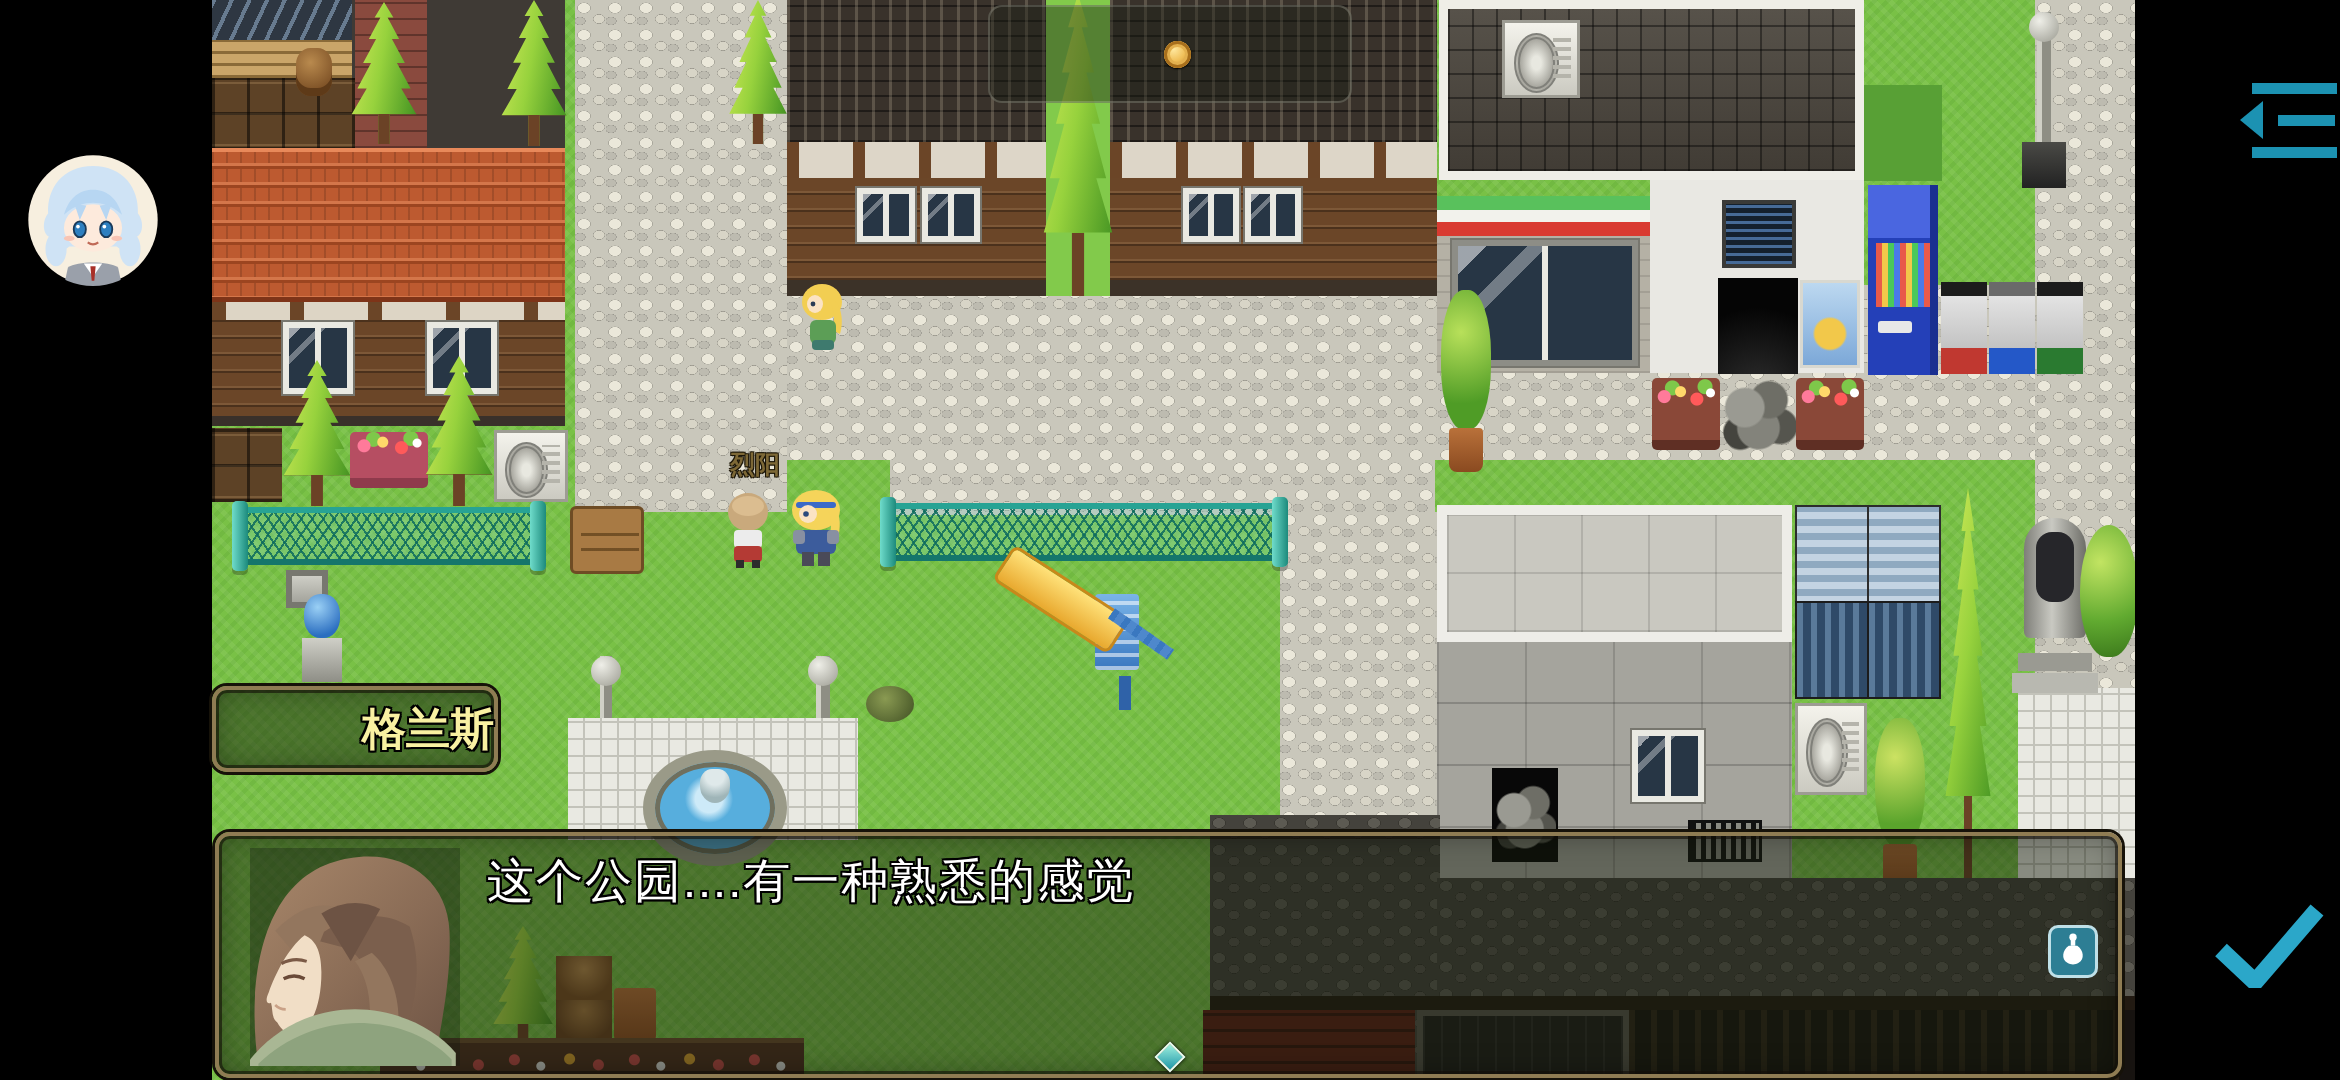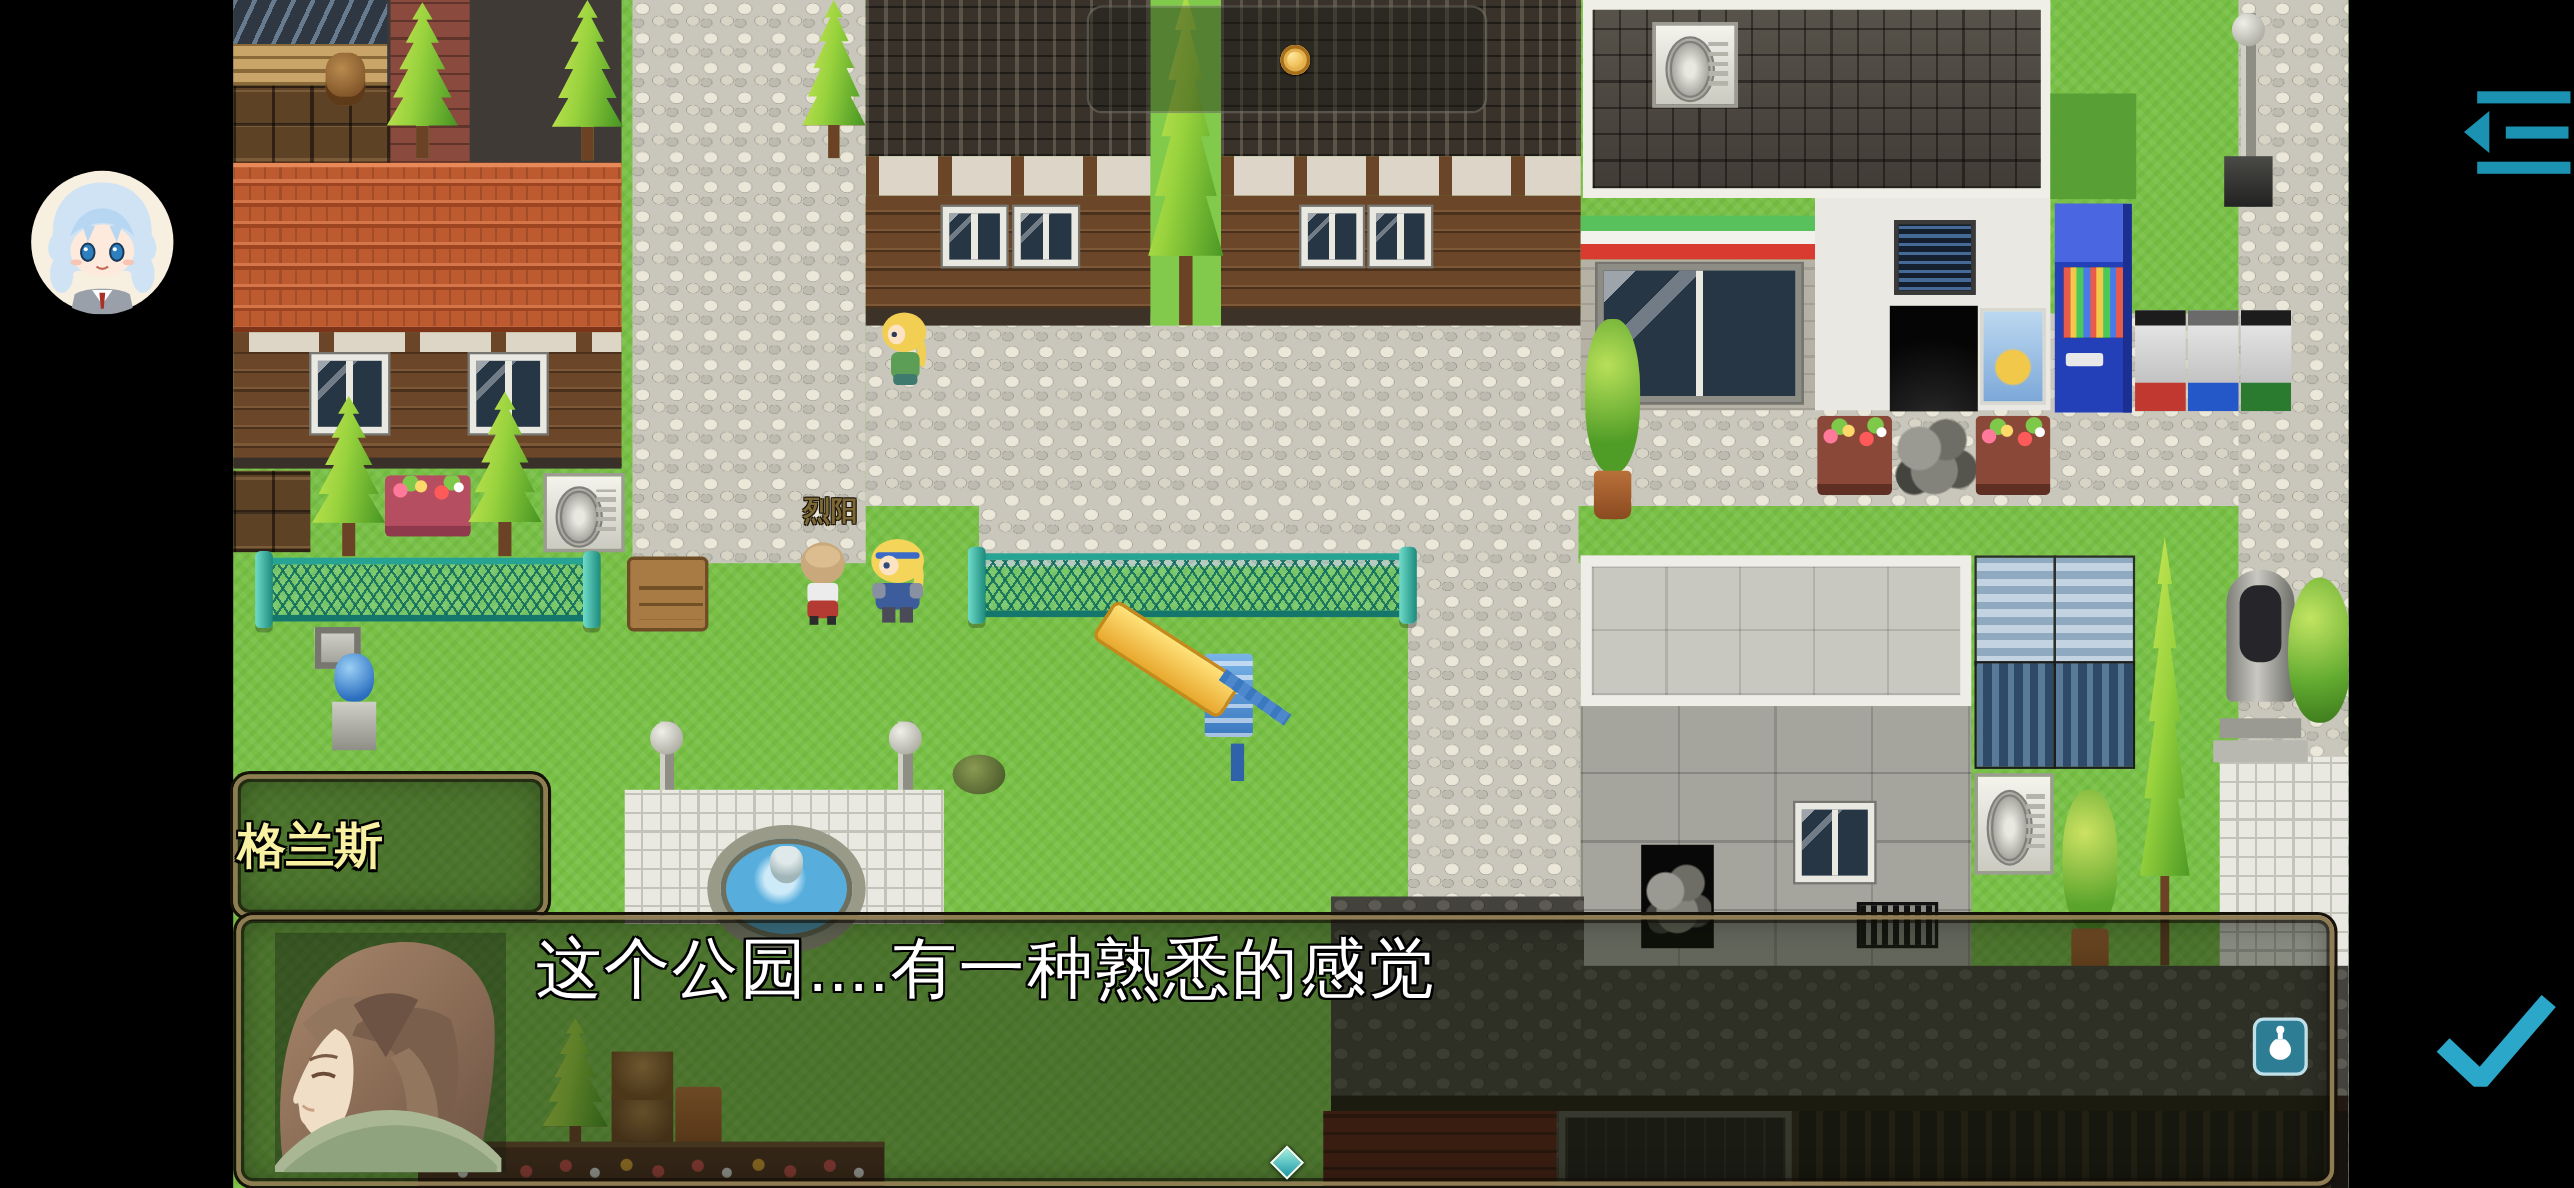--- a/index.html
+++ b/index.html
@@ -326,21 +326,21 @@
     <span>
     <svg width="97" height="79" viewBox="0 0 97 79">
       <rect x="12" y="2" width="85" height="11" fill="#1c92b2"></rect>
       <polygon points="0,39 23,20 23,58" fill="#1c92b2"></polygon>
       <rect x="38" y="34" width="57" height="11" fill="#1c92b2"></rect>
       <rect x="12" y="66" width="85" height="11" fill="#1c92b2"></rect>
     </svg>
     </span>
   </div>
 
-  <div class="abs msgbox" style="left:212px;top:704px;width:286px;height:130px;display:flex;align-items:center;justify-content:flex-start;">
+  <div class="abs msgbox" style="left:212px;top:686px;width:286px;height:86px;display:flex;align-items:center;justify-content:flex-end;">
     <span class="outline-text" style="font-size:44px;color:#f9f1a2;font-weight:bold;">格兰斯</span>
   </div>
 
   <div class="abs msgbox" style="left:215px;top:832px;width:1907px;height:246px;">
     <div class="abs" style="left:31px;top:12px;width:210px;height:218px;overflow:hidden;background:rgba(20,30,16,0.35);">
       <svg width="210" height="218" viewBox="0 0 100 100" preserveAspectRatio="none">
         <defs>
           <linearGradient id="hg" x1="0" y1="0" x2="1" y2="1">
             <stop offset="0" stop-color="#a8876a"></stop>
               <stop offset="0.55" stop-color="#8a6c56"></stop>
@@ -353,21 +353,21 @@
         <path d="M34,30 C44,24 54,24 62,28 L48,52 Z" fill="#6d5344"></path>
         <path d="M26,40 C18,46 12,58 9,66 C7,70 8,72 10,71 C11,74 10,78 13,80 C16,85 20,87 25,84 C31,79 34,69 34,57 C34,47 31,42 26,40 Z" fill="#f1dec6"></path>
         <path d="M16,60 Q21,57.5 26,60" stroke="#6a4a38" stroke-width="1.6" fill="none"></path>
         <path d="M15,53 Q21,50 27,52" stroke="#7b5a46" stroke-width="1.4" fill="none"></path>
         <path d="M12,72 Q14,74 17,74" stroke="#c9a187" stroke-width="1.2" fill="none"></path>
         <path d="M58,48 C70,58 74,78 68,94 L52,100 C60,80 58,62 50,52 Z" fill="#93765e"></path>
         <path d="M0,97 C16,78 40,71 62,75 C78,78 90,85 98,94 L98,100 L0,100 Z" fill="#a9b794"></path>
         <path d="M4,99 C20,84 42,78 62,81 C76,83 88,89 96,97 L96,100 L4,100 Z" fill="#8ea37e"></path>
       </svg>
     </div>
-    <div class="abs outline-text" style="left:268px;top:16px;width:1600px;font-size:60px;line-height:58px;letter-spacing:2px;">这个公园....有一种熟悉的感觉</div>
+    <div class="abs outline-text" style="left:268px;top:16px;width:1600px;font-size:47px;line-height:58px;letter-spacing:2px;">这个公园....有一种熟悉的感觉</div>
     <div class="abs gem" style="left:940px;top:210px;"></div>
     <div class="abs" style="left:1829px;top:89px;width:50px;height:53px;border-radius:10px;background:#2d7e94;
                 border:3px solid #bfe0e8;box-sizing:border-box;display:flex;align-items:center;justify-content:center;">
       <span>
       <svg width="34" height="38" viewBox="0 0 24 26">
         <circle cx="12" cy="4" r="2.6" fill="#fff"></circle>
         <rect x="10.4" y="6" width="3.2" height="4" fill="#fff"></rect>
         <path d="M9,10 C4.5,13 3.5,19.5 8,22 C10.5,23.6 13.5,23.6 16,22 C20.5,19.5 19.5,13 15,10 Z" fill="#fff"></path>
       </svg>
       </span>

